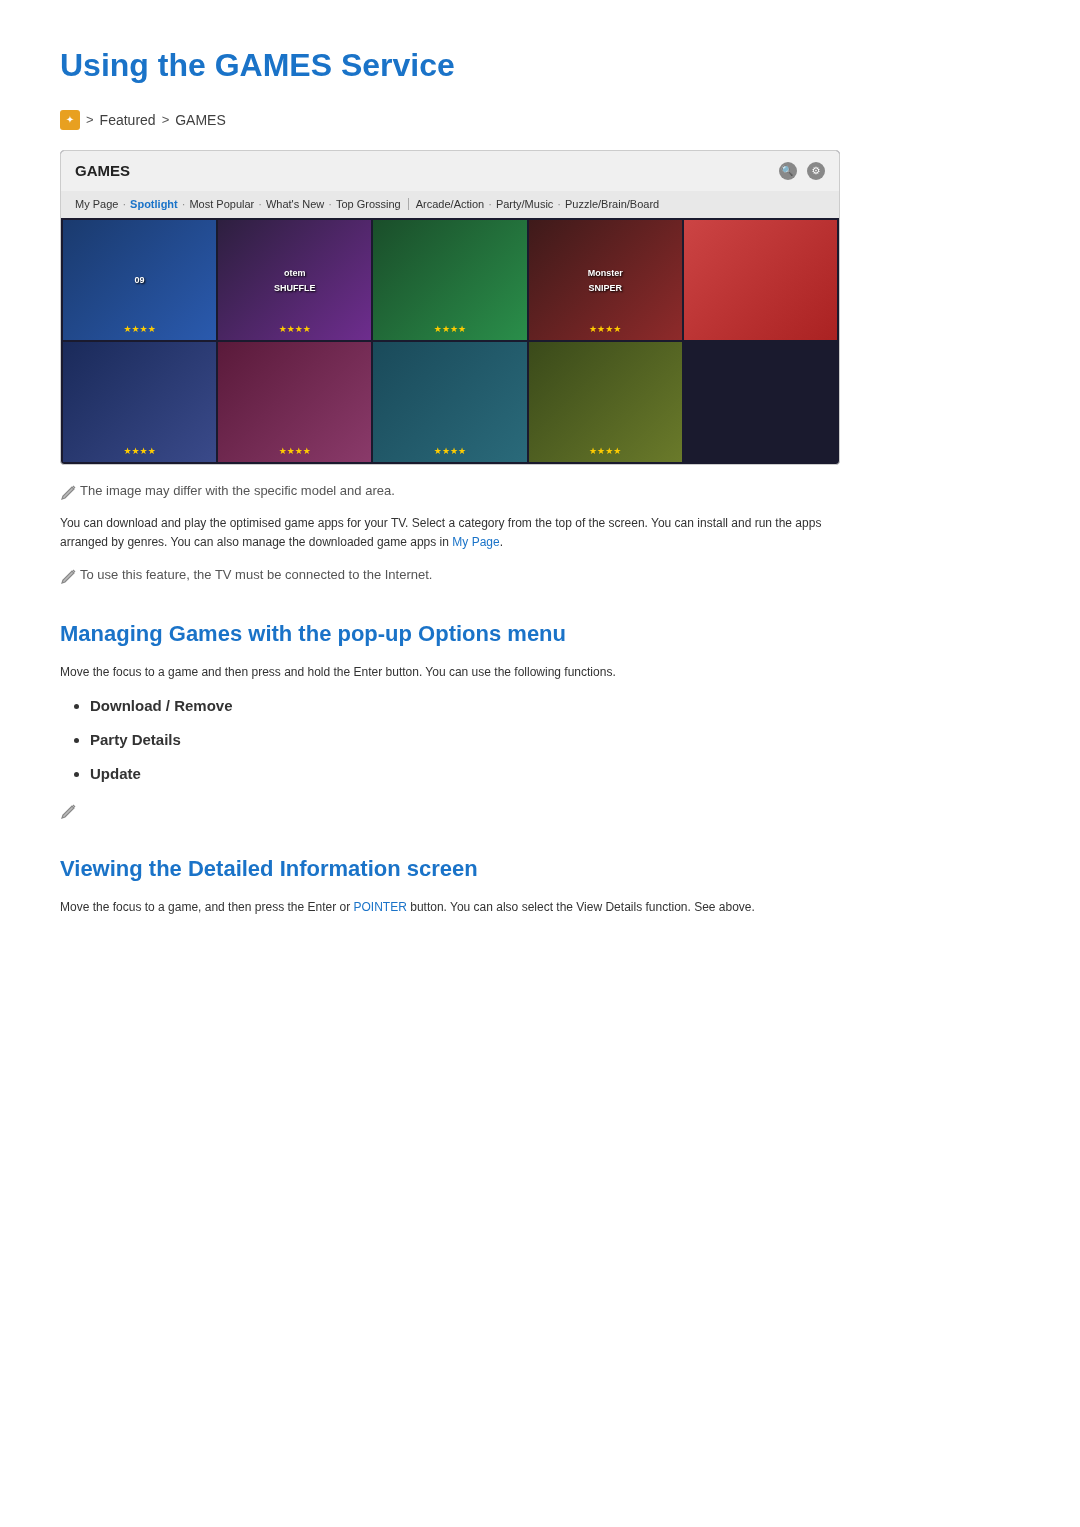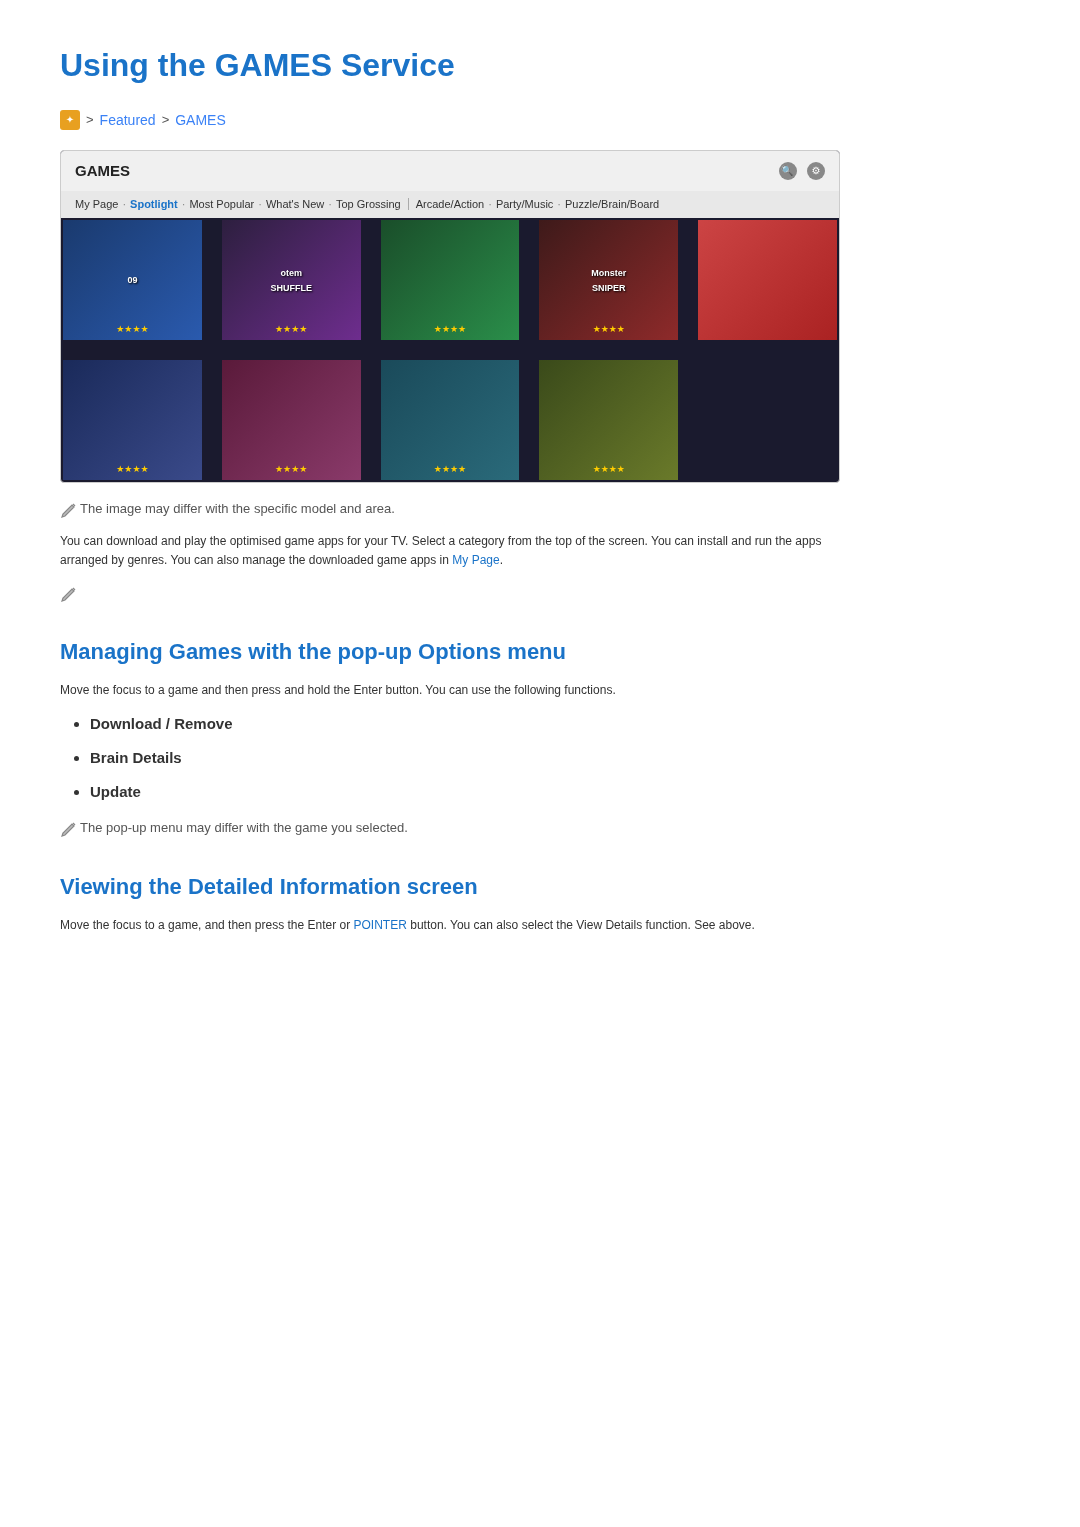--- a/index.html
+++ b/index.html
@@ -37,21 +37,21 @@
     .breadcrumb-icon::after {
       content: '✦';
       color: white;
       font-size: 10px;
     }
     .breadcrumb-chevron {
       color: #555;
       font-size: 13px;
     }
     .breadcrumb-link {
-      color: #3b82f6;
+      color: #404040;
       text-decoration: none;
       cursor: pointer;
     }
 
     
     .games-screen {
       border: 1px solid #ccc;
       border-radius: 4px;
       margin-bottom: 16px;
       overflow: hidden;
@@ -97,21 +97,21 @@
     .games-nav-divider {
       width: 1px;
       height: 12px;
       background: #aaa;
       margin: 0 3px;
     }
     .games-grid {
       display: grid;
       grid-template-columns: repeat(5, 1fr);
       grid-template-rows: repeat(2, 120px);
-      gap: 20px;
+      gap: 2px;
       padding: 2px;
     }
     .game-tile {
       background: #2a2a4a;
       position: relative;
       overflow: hidden;
     }
     
     .tile-1 { background: linear-gradient(135deg, #1a3a6e, #2a5aae); }
     .tile-2 { background: linear-gradient(135deg, #2d1f3f, #6e2d8e); }
@@ -287,36 +287,36 @@
 <p>
   <span>You can download and play the optimised game apps for your TV. Select a category from the top of the screen. You can install and run the apps arranged by genres. You can also manage the downloaded game apps in</span>
   <a class="link">My Page</a><span>.</span>
 </p>
 
 <div class="note-block">
   <svg class="note-icon" viewBox="0 0 18 20" fill="none" xmlns="http://www.w3.org/2000/svg">
     <path d="M3 14L2 17l3-1 9-9-2-2-9 9z" stroke="#888" stroke-width="1.2" fill="#bbb"></path>
     <path d="M13 4l2 2" stroke="#888" stroke-width="1.2"></path>
   </svg>
+  <span>To use this feature, the TV must be connected to the Internet.</span>
 </div>
 
 <h2>Managing Games with the pop-up Options menu</h2>
 <p>Move the focus to a game and then press and hold the Enter button. You can use the following functions.</p>
 <ul>
   <li><strong>Download / Remove</strong></li>
-  <li><strong>Brain Details</strong></li>
+  <li><strong>Party Details</strong></li>
   <li><strong>Update</strong></li>
 </ul>
 
 <div class="note-block">
   <svg class="note-icon" viewBox="0 0 18 20" fill="none" xmlns="http://www.w3.org/2000/svg">
     <path d="M3 14L2 17l3-1 9-9-2-2-9 9z" stroke="#888" stroke-width="1.2" fill="#bbb"></path>
     <path d="M13 4l2 2" stroke="#888" stroke-width="1.2"></path>
   </svg>
-  <span>The pop-up menu may differ with the game you selected.</span>
 </div>
 
 <h2>Viewing the Detailed Information screen</h2>
 <p>
   <span>Move the focus to a game, and then press the Enter or</span>
   <a class="link">POINTER</a>
   <span>button. You can also select the View Details function. See above.</span>
 </p>
 
 </body></html>

